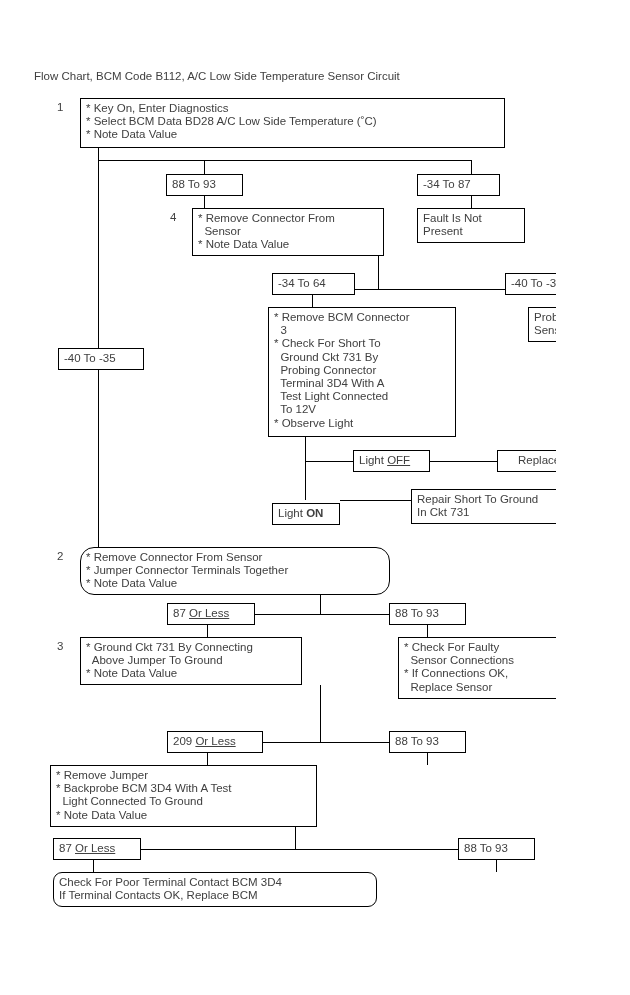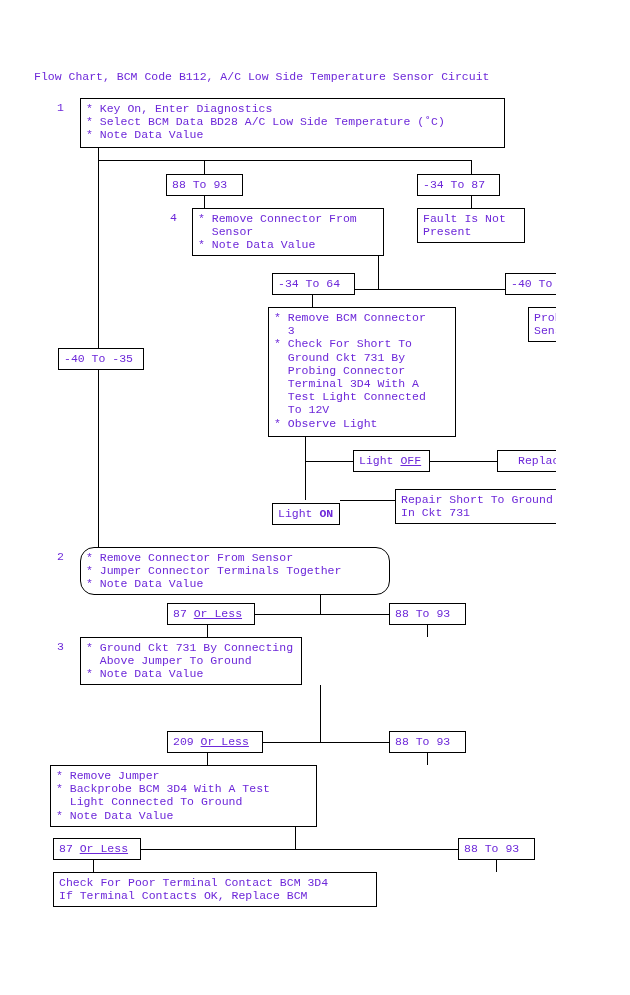--- a/index.html
+++ b/index.html
@@ -5,22 +5,22 @@
   html, body {
     margin: 0;
     padding: 0;
     background: #ffffff;
   }
   #page {
     position: relative;
     width: 556px;
     height: 995px;
     background: #ffffff;
-    font-family: Liberation Mono, monospace;
-    color: #6d28d9;
+    font-family: Liberation Sans, sans-serif;
+    color: #404040;
     overflow: hidden;
   }
   .title {
     position: absolute;
     left: 34px;
     top: 70px;
     font-size: 11.5px;
     letter-spacing: 0px;
     white-space: nowrap;
   }
@@ -108,41 +108,45 @@
 
   <div class="ln v" style="left:305px; top:437px; height:63px;"></div>
   <div class="ln h" style="left:305px; top:461px; width:48px;"></div>
 
   <div class="box" style="left:353px; top:450px; width:77px; height:22px;"><span>Light </span><u>OFF</u></div>
   <div class="ln h" style="left:430px; top:461px; width:67px;"></div>
   <div class="box" style="left:497px; top:450px; width:92px; height:22px;padding-left:20px;">Replace BCM</div>
 
   <div class="box" style="left:272px; top:489px; width:68px; height:22px;margin-top:14px;"><span>Light </span><b>ON</b></div>
   <div class="ln h" style="left:340px; top:500px; width:71px;"></div>
-  <div class="box" style="left:395px; top:489px; width:178px; height:35px;">Repair Short To Ground
+  <div class="box" style="left:411px; top:489px; width:178px; height:35px;">Repair Short To Ground
 In Ckt 731</div>
 
   <div class="step-num" style="left:57px; top:550px;">2</div>
   <div class="box" style="left:80px; top:547px; width:310px; height:48px;border-radius:14px;">* Remove Connector From Sensor
 * Jumper Connector Terminals Together
 * Note Data Value</div>
 
   <div class="ln v" style="left:320px; top:595px; height:19px;"></div>
   <div class="ln h" style="left:255px; top:614px; width:134px;"></div>
 
   <div class="box" style="left:167px; top:603px; width:88px; height:22px;"><span>87 </span><u>Or Less</u></div>
   <div class="box" style="left:389px; top:603px; width:77px; height:22px;">88 To 93</div>
 
   <div class="ln v" style="left:207px; top:625px; height:12px;"></div>
   <div class="ln v" style="left:427px; top:625px; height:12px;"></div>
 
   <div class="step-num" style="left:57px; top:640px;">3</div>
   <div class="box" style="left:80px; top:637px; width:222px; height:48px;">* Ground Ckt 731 By Connecting
   Above Jumper To Ground
 * Note Data Value</div>
+  <div class="box" style="left:398px; top:637px; width:173px; height:62px;">* Check For Faulty
+  Sensor Connections
+* If Connections OK,
+  Replace Sensor</div>
 
   <div class="ln v" style="left:320px; top:685px; height:57px;"></div>
   <div class="ln h" style="left:263px; top:742px; width:126px;"></div>
 
   <div class="box" style="left:167px; top:731px; width:96px; height:22px;"><span>209 </span><u>Or Less</u></div>
   <div class="box" style="left:389px; top:731px; width:77px; height:22px;">88 To 93</div>
 
   <div class="ln v" style="left:207px; top:753px; height:12px;"></div>
   <div class="ln v" style="left:427px; top:753px; height:12px;"></div>
 
@@ -153,16 +157,16 @@
 
   <div class="ln v" style="left:295px; top:827px; height:22px;"></div>
   <div class="ln h" style="left:141px; top:849px; width:317px;"></div>
 
   <div class="box" style="left:53px; top:838px; width:88px; height:22px;"><span>87 </span><u>Or Less</u></div>
   <div class="box" style="left:458px; top:838px; width:77px; height:22px;">88 To 93</div>
 
   <div class="ln v" style="left:93px; top:860px; height:12px;"></div>
   <div class="ln v" style="left:496px; top:860px; height:12px;"></div>
 
-  <div class="box" style="left:53px; top:872px; width:324px; height:35px;">Check For Poor Terminal Contact BCM 3D4
+  <div class="box" style="left:53px; top:872px; width:324px; height:35px;border-radius:9px;">Check For Poor Terminal Contact BCM 3D4
 If Terminal Contacts OK, Replace BCM</div>
 
 </div>
 
 </body></html>

